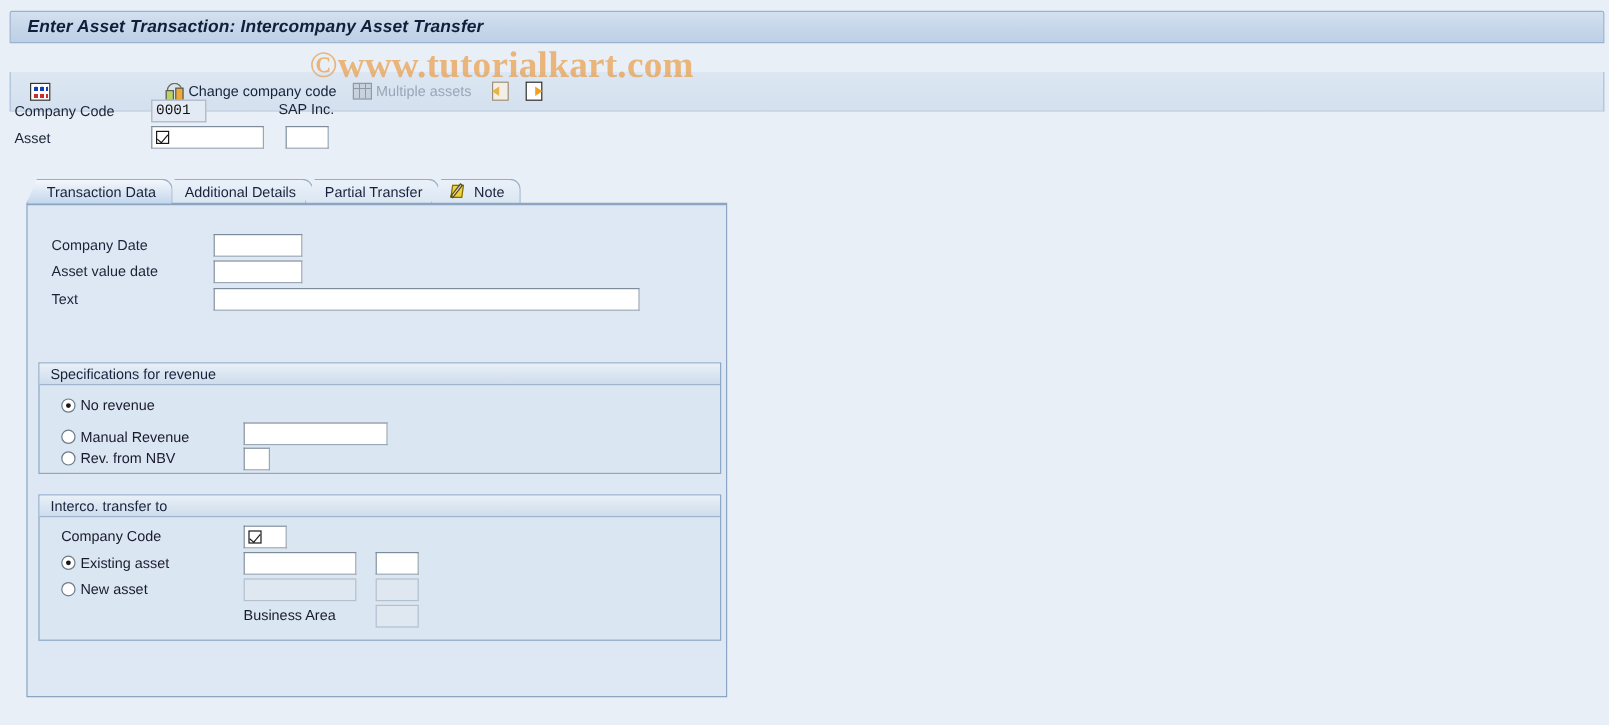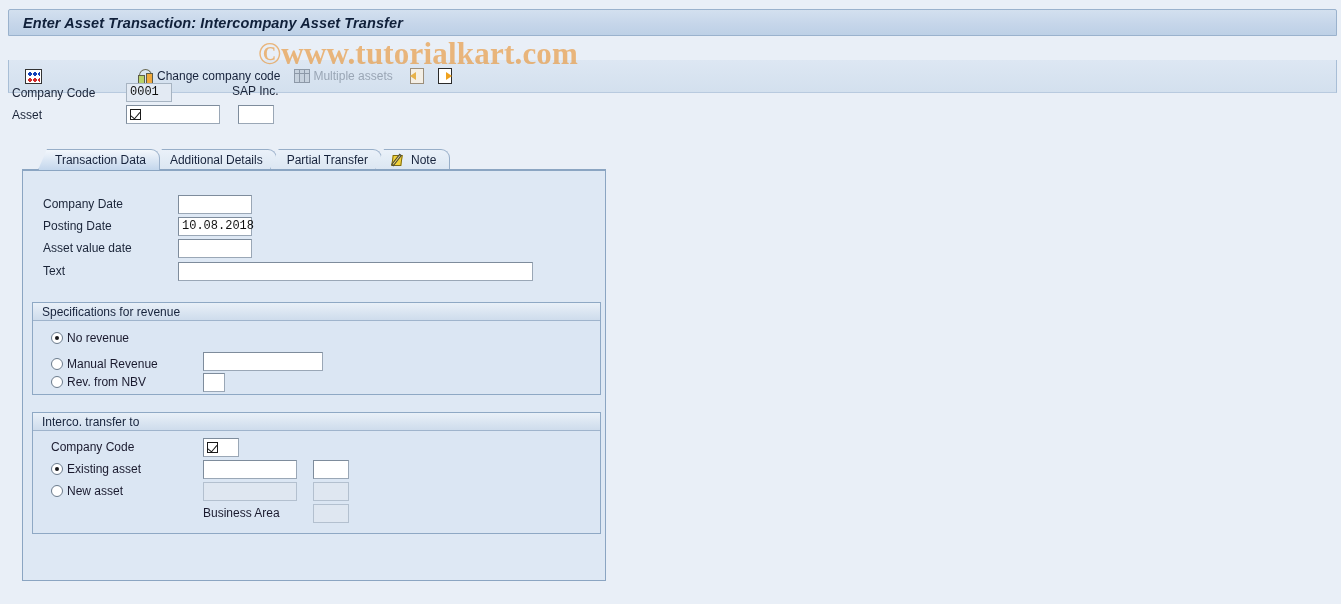--- a/index.html
+++ b/index.html
@@ -181,23 +181,23 @@
     transform: rotate(40deg);
   }
 
   .sap-inc {
     position: absolute; left: 232px; top: 84px;
     font-size: 12px; color: #1a2438;
   }
 
   
   .tabstrip {
-    position: absolute; left: 38px; top: 148px;
+    position: absolute; left: 22px; top: 148px;
     width: 584px; height: 22px;
-    display: flex; align-items: flex-end;
+    display: flex; align-items: center;
   }
   .tab {
     height: 21px;
     padding: 0 13px 0 16px;
     display: flex; align-items: center; gap: 4px;
     font-size: 12px;
     color: #17233c;
     background: linear-gradient(to bottom, #eaf1f9 0%, #dbe6f2 100%);
     border: 1px solid #97aec8;
     border-bottom: none;
@@ -356,24 +356,20 @@
 
   <div class="panel">
 
     <div style="height:22px"></div>
 
     <div class="frow">
       <span class="flbl">Company Date</span>
       <span class="inp" style="width:74px"></span>
     </div>
 
-    <div class="frow">
-      <span class="flbl">Posting Date</span>
-      <span class="inp" style="width:74px">10.08.2018</span>
-    </div>
 
     <div class="frow">
       <span class="flbl">Asset value date</span>
       <span class="inp" style="width:74px"></span>
     </div>
 
     <div class="frow" style="height:24px">
       <span class="flbl">Text</span>
       <span class="inp" style="width:355px"></span>
     </div>

